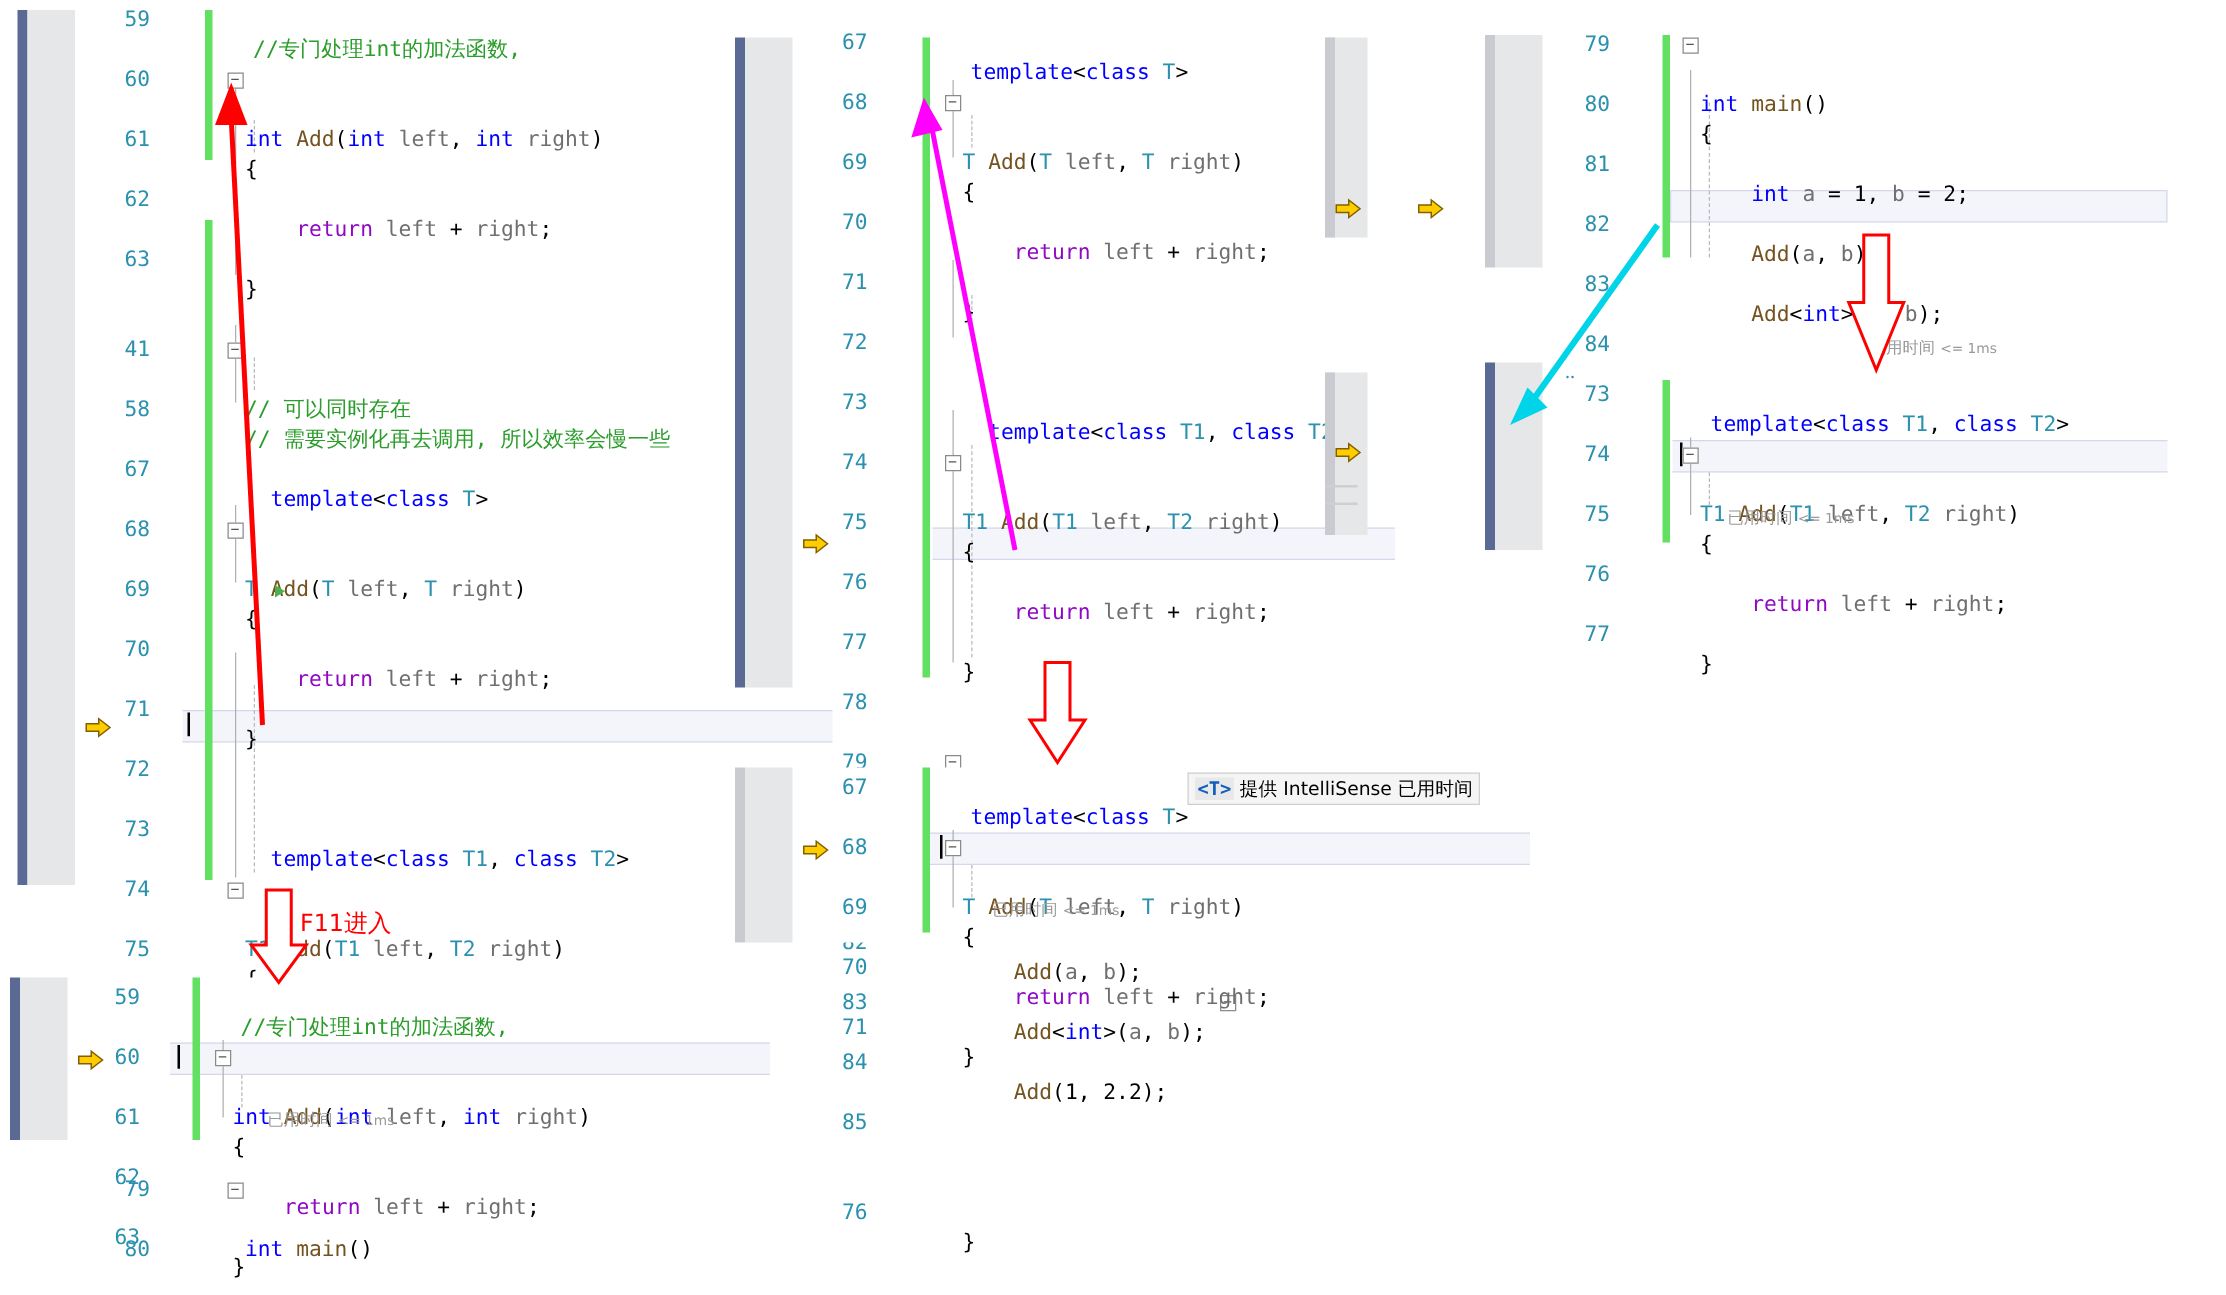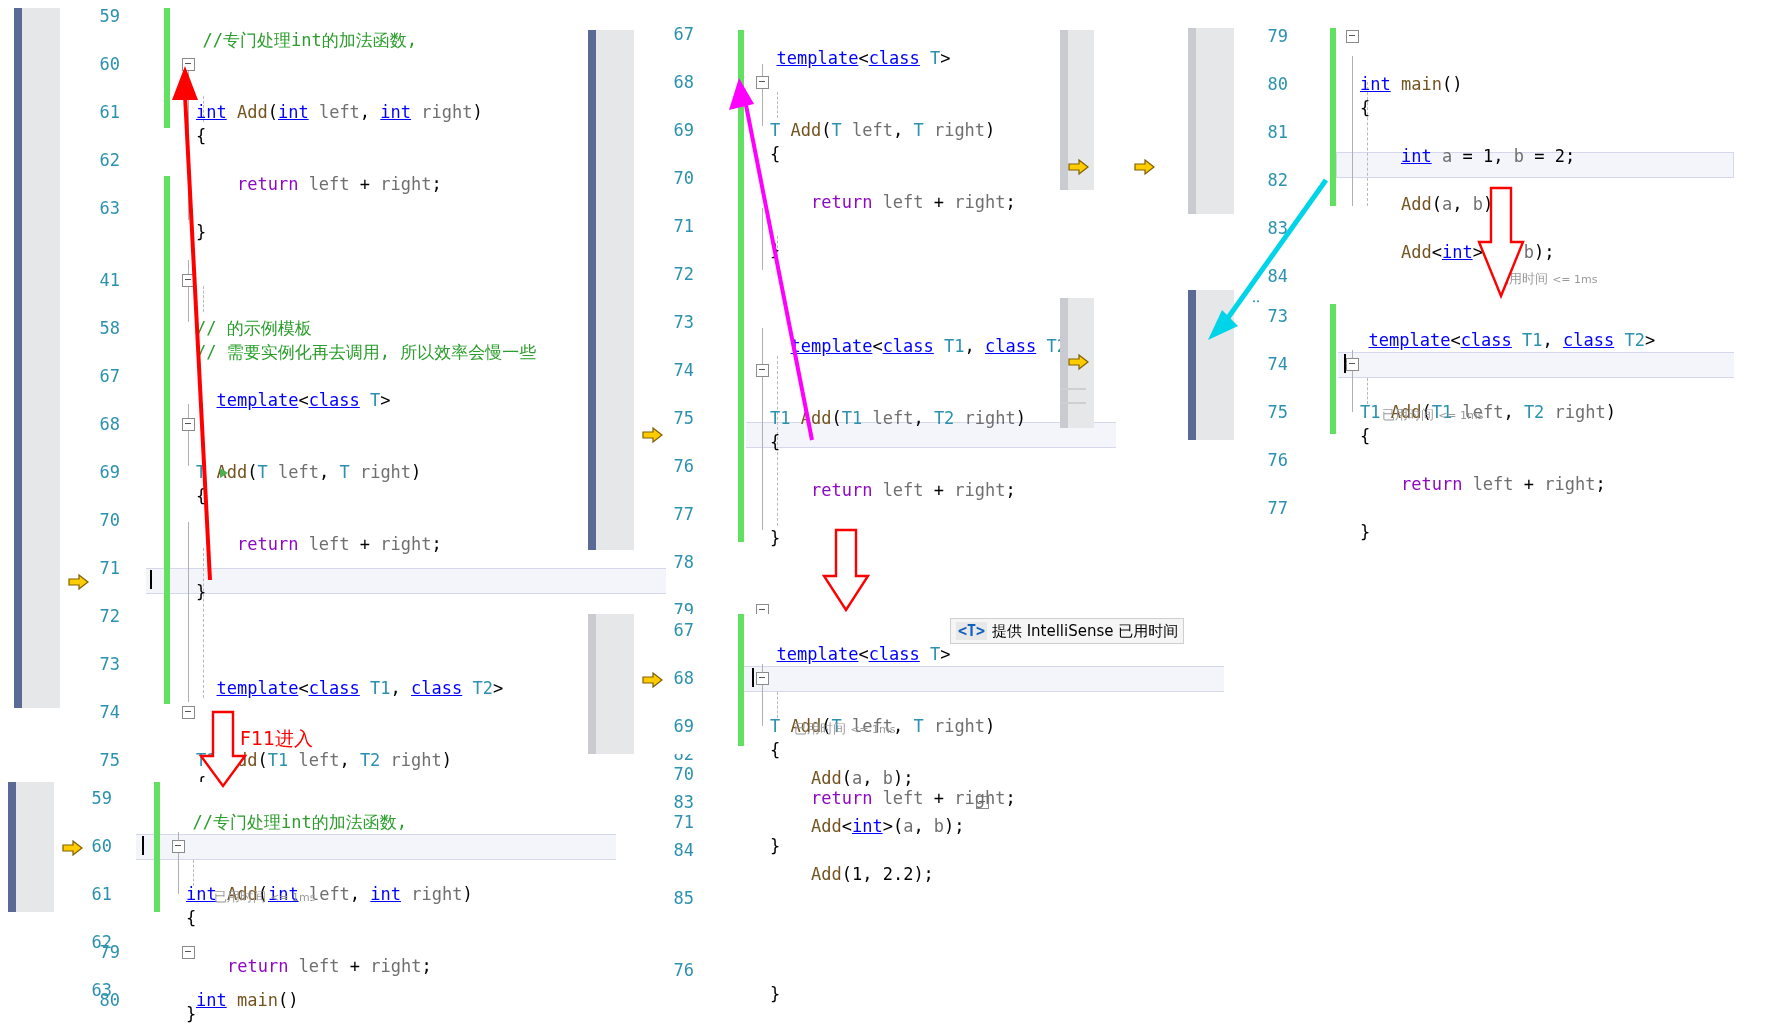--- a/index.html
+++ b/index.html
@@ -13,21 +13,21 @@
   .gutter{position:absolute;left:8px;top:0;width:38px;height:100%;background:#e6e7e8;}
   .codearea{position:absolute;top:0;height:100%;left:46px;right:0;}
 
   .row{position:relative;height:24px;line-height:24px;white-space:pre;}
   .lnum{position:absolute;width:40px;text-align:right;color:#2b91af;
         font-size:17px;font-family:"DejaVu Sans Mono","Liberation Mono",monospace;}
   .chg{position:absolute;width:6px;height:24px;background:#62e062;}
   .codetext{position:absolute;font-size:17px;
         font-family:"DejaVu Sans Mono","Liberation Mono",monospace;color:#000;}
 
-  .kw{color:#0000ff;text-decoration:underline;}
+  .kw{color:#0000ff;}
   .cm{color:#2a9d2a;}
   .fn{color:#74531f;}
   .ty{color:#2b91af;}
   .id{color:#6f6f6f;}
   .op{color:#000000;}
   .ret{color:#8f08c4;}
   .num{color:#000000;}
 
   
   .guide{position:absolute;width:0;border-left:1px dashed #b9b9b9;}
@@ -103,21 +103,21 @@
       <span class="coll" style="left:122px;top:6px;"></span>
       <span class="codetext" style="left:136px;"><span class="kw">int</span> <span class="fn">Add</span>(<span class="kw">int</span> <span class="id">left</span>, <span class="kw">int</span> <span class="id">right</span>)</span></div>
     <div class="row" style="top:44px"><span class="lnum" style="left:20px;">61</span>
       <span class="codetext" style="left:136px;">{</span></div>
     <div class="row" style="top:68px"><span class="lnum" style="left:20px;">62</span>
       <span class="codetext" style="left:136px;">&nbsp;&nbsp;&nbsp;&nbsp;<span class="ret">return</span> <span class="id">left</span> <span class="op">+</span> <span class="id">right</span>;</span></div>
     <div class="row" style="top:92px"><span class="lnum" style="left:20px;">63</span>
       <span class="codetext" style="left:136px;">}</span></div>
     <div class="row" style="top:140px"><span class="lnum" style="left:20px;">41</span>
       <span class="coll" style="left:122px;top:6px;"></span>
-      <span class="codetext cm" style="left:136px;">// 的示例模板</span></div>
+      <span class="codetext cm" style="left:136px;">// 可以同时存在</span></div>
     <div class="row" style="top:164px"><span class="lnum" style="left:20px;">58</span>
       <span class="codetext cm" style="left:136px;">// 需要实例化再去调用, 所以效率会慢一些</span></div>
     <div class="row" style="top:188px"><span class="lnum" style="left:20px;">67</span>
       <span class="codetext" style="left:136px;">&nbsp;&nbsp;<span class="kw">template</span>&lt;<span class="kw">class</span> <span class="ty">T</span>&gt;</span></div>
     <div class="row" style="top:212px"><span class="lnum" style="left:20px;">68</span>
       <span class="coll" style="left:122px;top:6px;"></span>
       <span class="codetext" style="left:136px;"><span class="ty">T</span> <span class="fn">Add</span>(<span class="ty">T</span> <span class="id">left</span>, <span class="ty">T</span> <span class="id">right</span>)</span></div>
     <div class="row" style="top:236px"><span class="lnum" style="left:20px;">69</span>
       <span class="codetext" style="left:136px;">{</span>
       <span class="greenplay" style="left:160px;top:8px;"></span></div>

